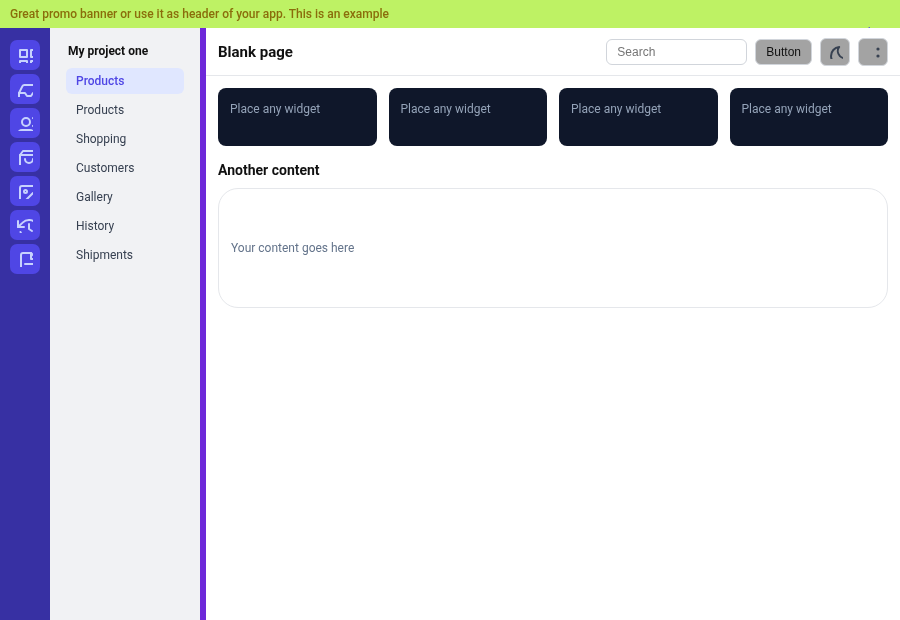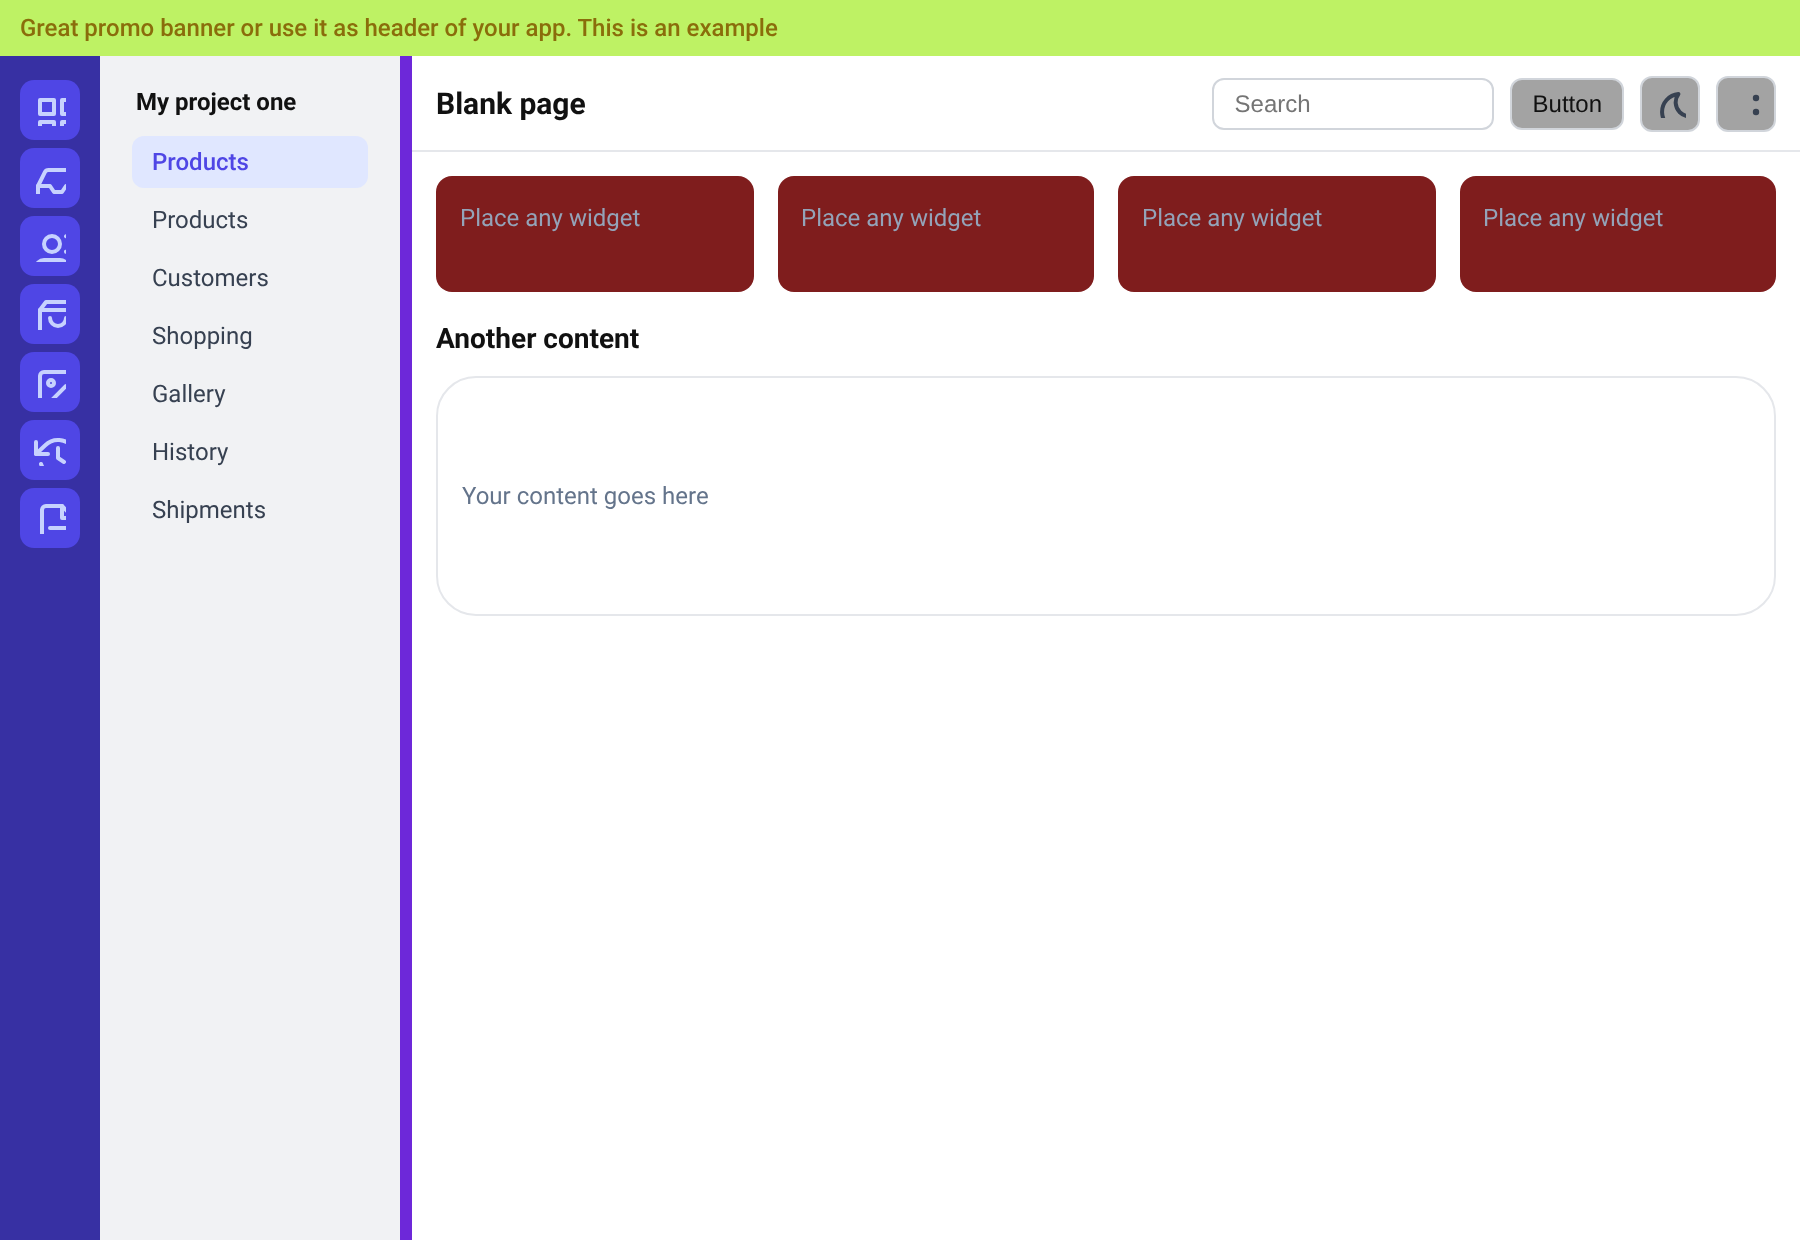--- a/index.html
+++ b/index.html
@@ -118,21 +118,21 @@
       overflow: auto;
       background: #fff;
     }
     .widgets {
       display: flex;
       gap: 12px;
       margin-bottom: 16px;
     }
     .widget {
       flex: 1;
-      background: #7f1d1d;
+      background: #0f172a;
       border-radius: 8px;
       padding: 14px 12px 30px 12px;
       font-size: 12px;
       color: #94a3b8;
     }
     .section-title {
       font-size: 14px;
       font-weight: 700;
       color: #111;
       margin-bottom: 10px;
@@ -207,22 +207,22 @@
           <line x1="8" y1="13" x2="16" y2="13"></line>
           <line x1="8" y1="17" x2="16" y2="17"></line>
         </svg>
     </div>
   </div>
 
   <div class="sidebar">
     <div class="sidebar-title">My project one</div>
     <div class="side-item active">Products</div>
     <div class="side-item">Products</div>
+    <div class="side-item">Shopping</div>
     <div class="side-item">Customers</div>
-    <div class="side-item">Shopping</div>
     <div class="side-item">Gallery</div>
     <div class="side-item">History</div>
     <div class="side-item">Shipments</div>
   </div>
 
   <div class="main">
     <div class="topbar">
       <div class="page-title">Blank page</div>
       <input class="search-input" type="text" placeholder="Search" style="">
       <button class="btn">Button</button>

